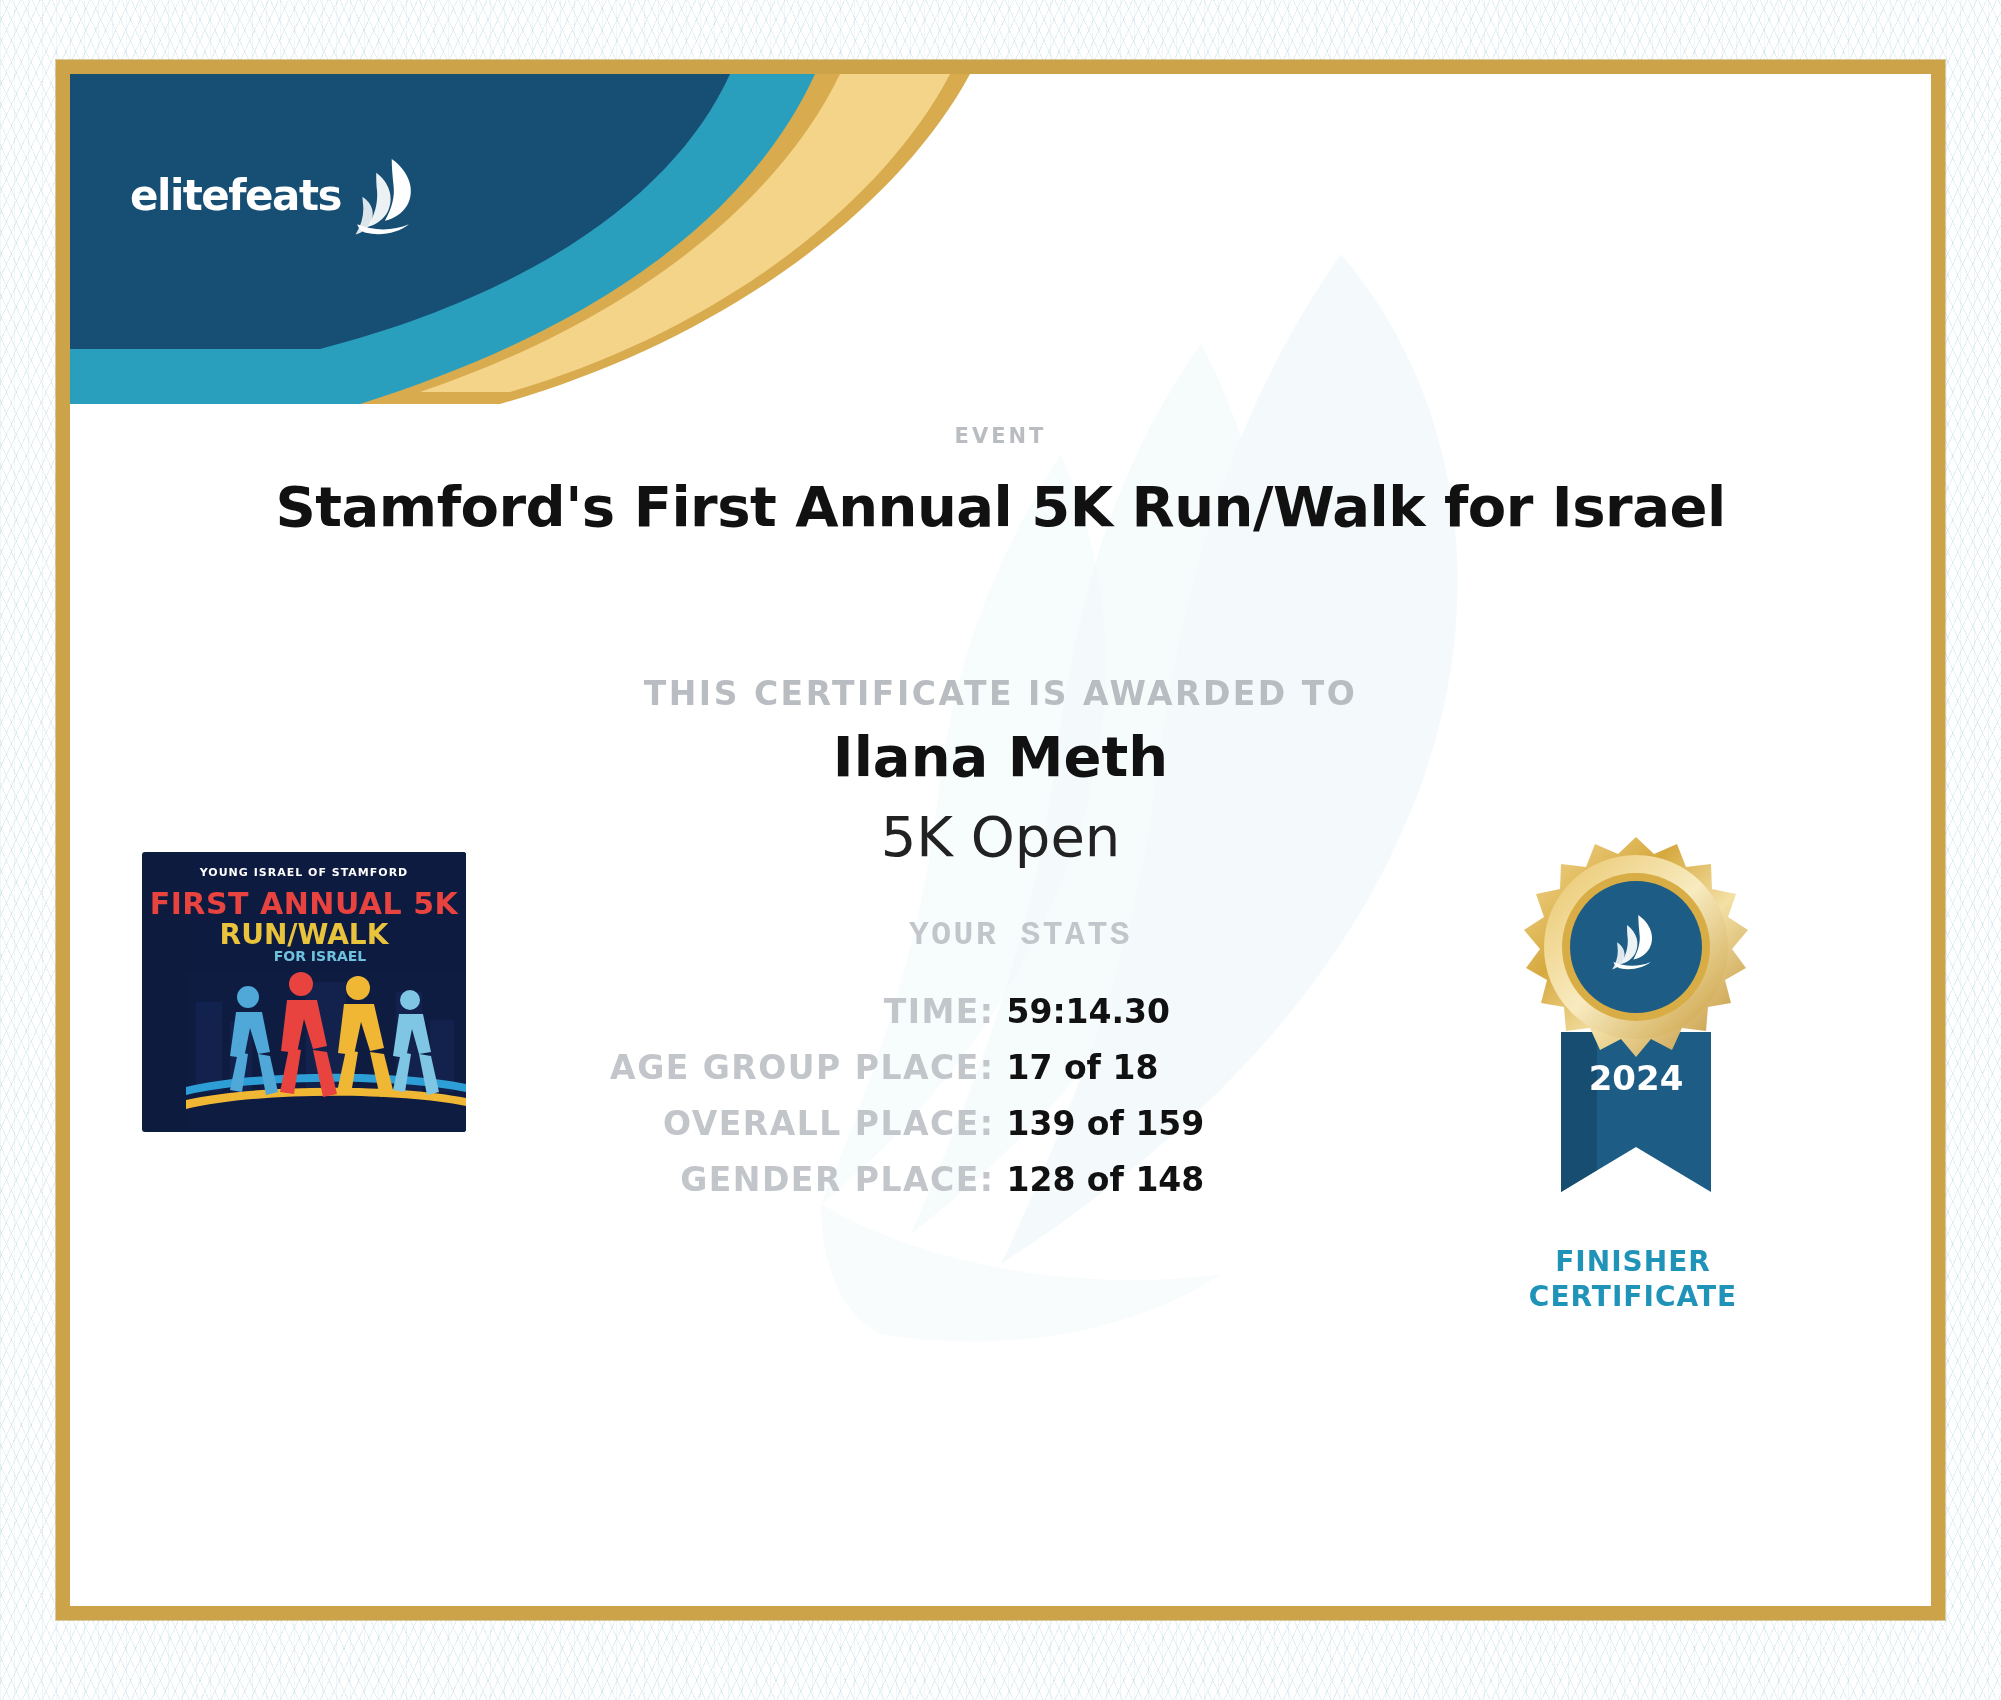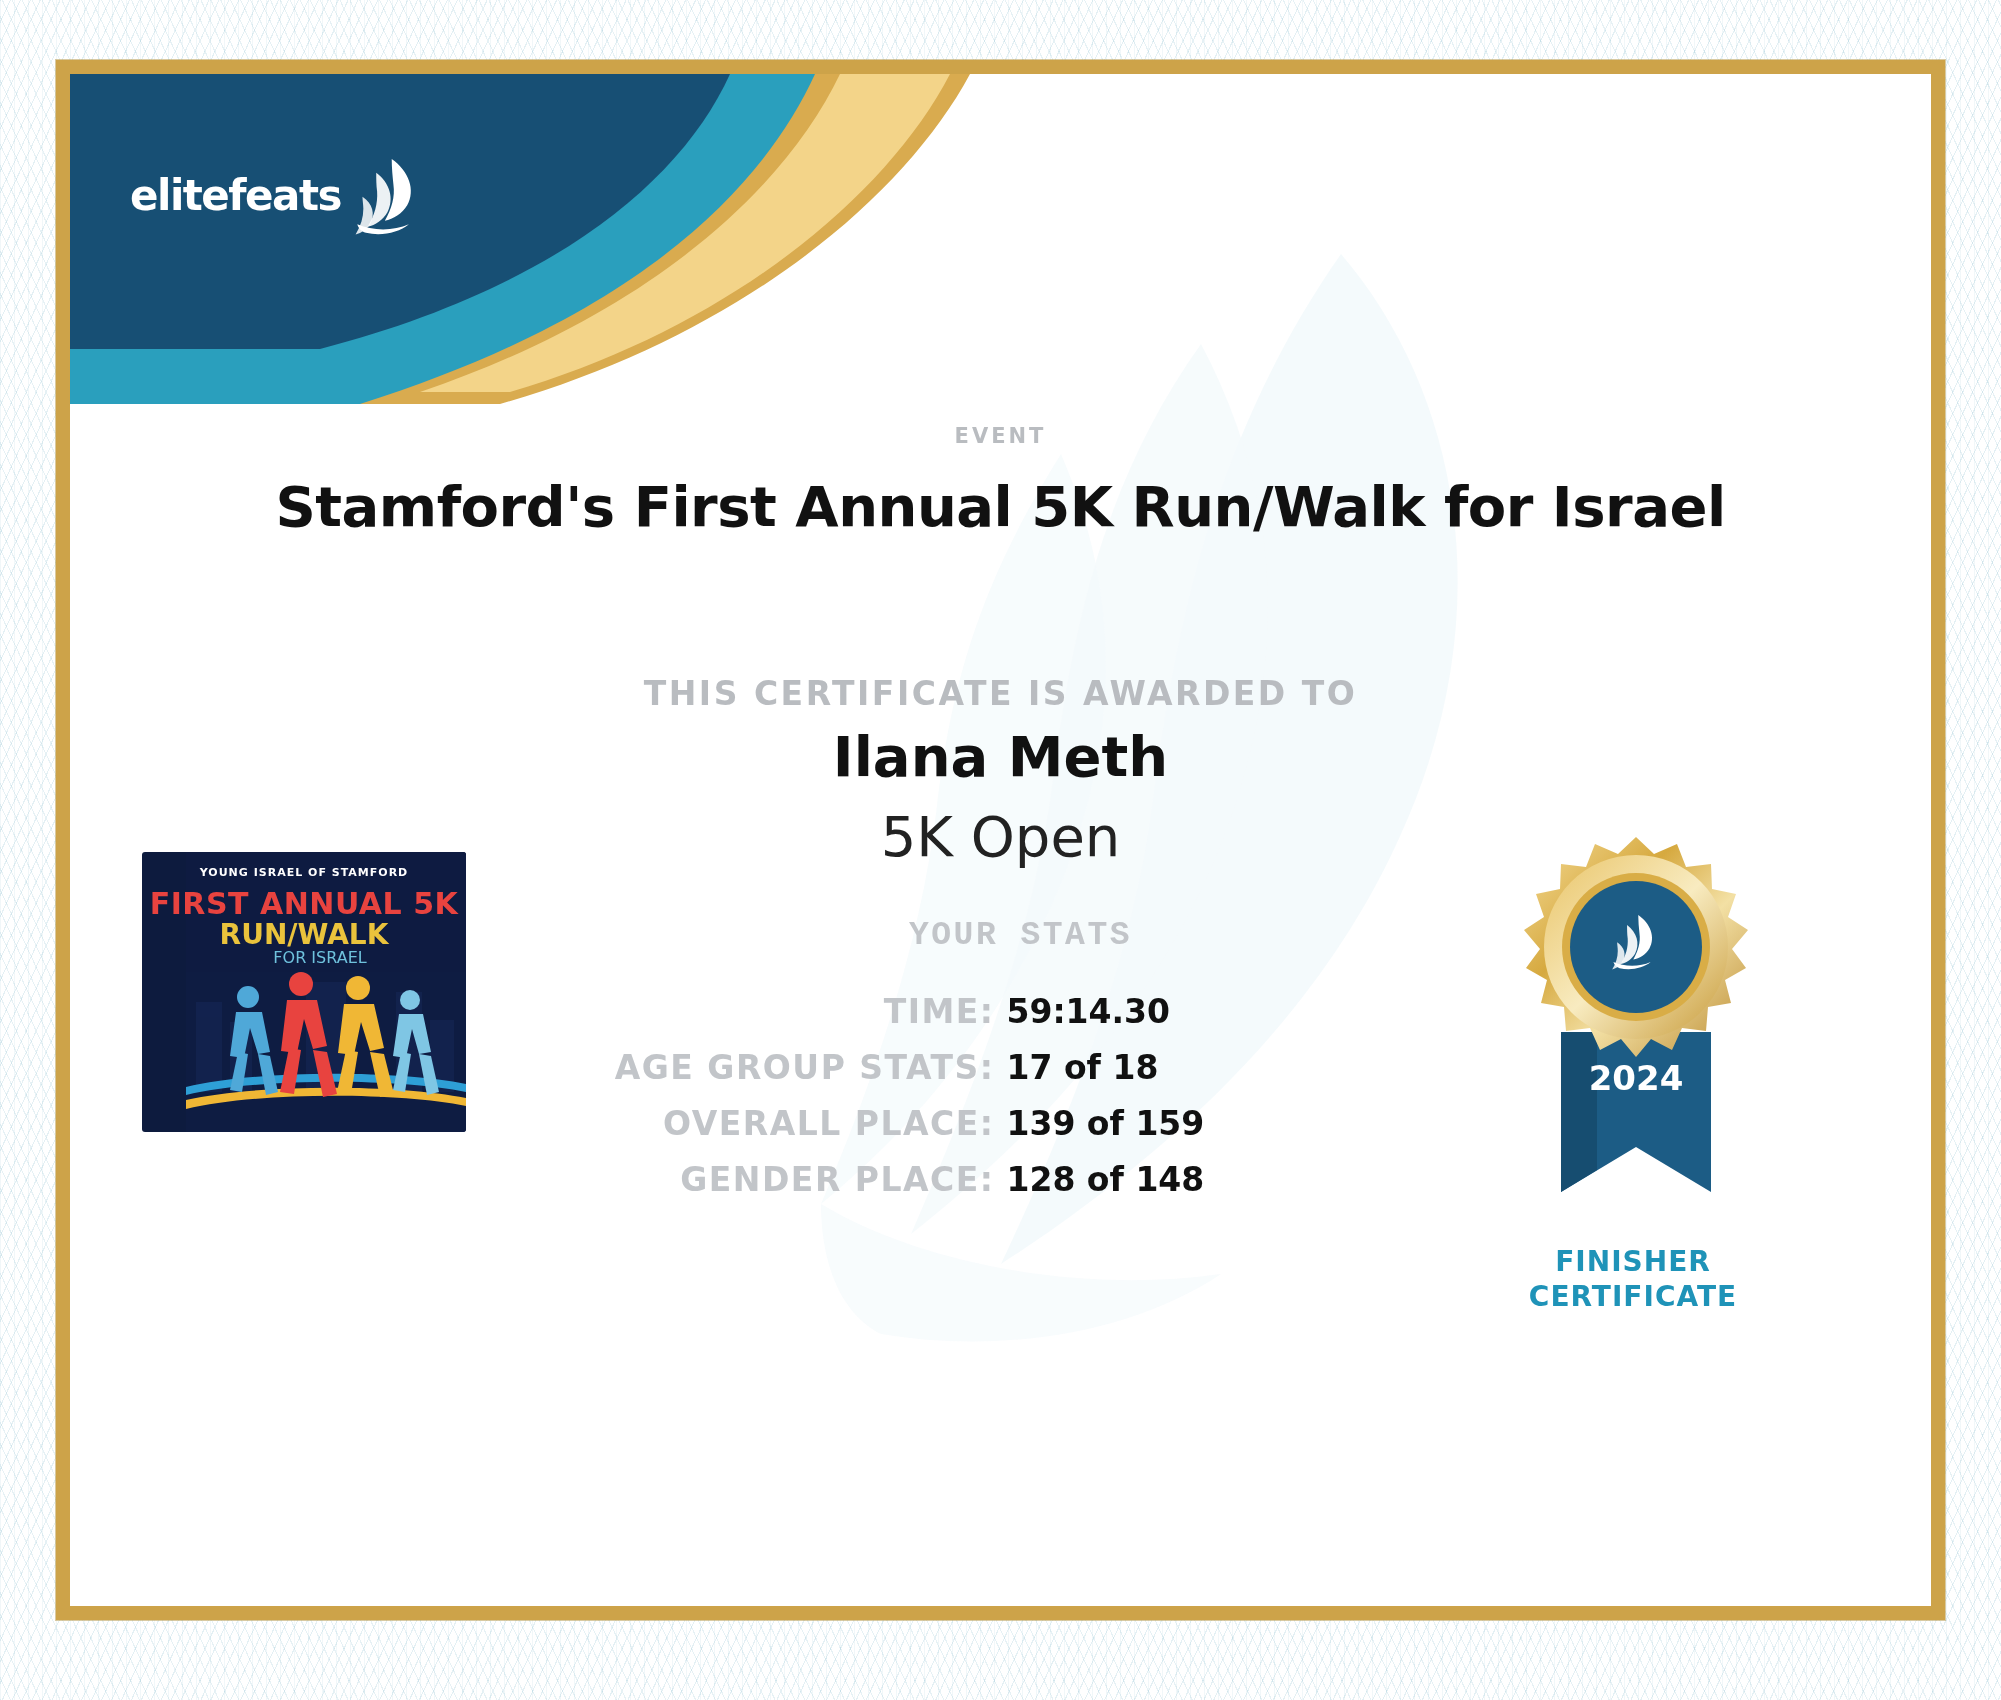--- a/index.html
+++ b/index.html
@@ -225,22 +225,22 @@
     color: #eac33c;
     font-size: 28px;
     font-weight: bold;
     font-family: "DejaVu Sans", sans-serif;
   }
   .thumb-title4 {
     position: absolute;
     top: 96px; left: 0; right: 0;
     text-align: center;
     color: #6fc2dd;
-    font-size: 16px;
-    font-weight: normal;
+    font-size: 14px;
+    font-weight: bold;
     font-family: "DejaVu Sans", sans-serif;
     margin-left: 32px;
   }
   
   .medal {
     position: absolute;
     right: 150px;
     top: 748px;
     width: 290px;
     height: 420px;
@@ -306,21 +306,21 @@
       <div class="division">5K Open</div>
 
       <div class="label-stats">YOUR STATS</div>
 
       <div class="stats">
         <div class="stat-row">
           <span class="stat-label">TIME:</span>
           <span class="stat-value">59:14.30</span>
         </div>
         <div class="stat-row">
-          <span class="stat-label">AGE GROUP STATS:</span>
+          <span class="stat-label">AGE GROUP PLACE:</span>
           <span class="stat-value">17 of 18</span>
         </div>
         <div class="stat-row">
           <span class="stat-label">OVERALL PLACE:</span>
           <span class="stat-value">139 of 159</span>
         </div>
         <div class="stat-row">
           <span class="stat-label">GENDER PLACE:</span>
           <span class="stat-value">128 of 148</span>
         </div>

